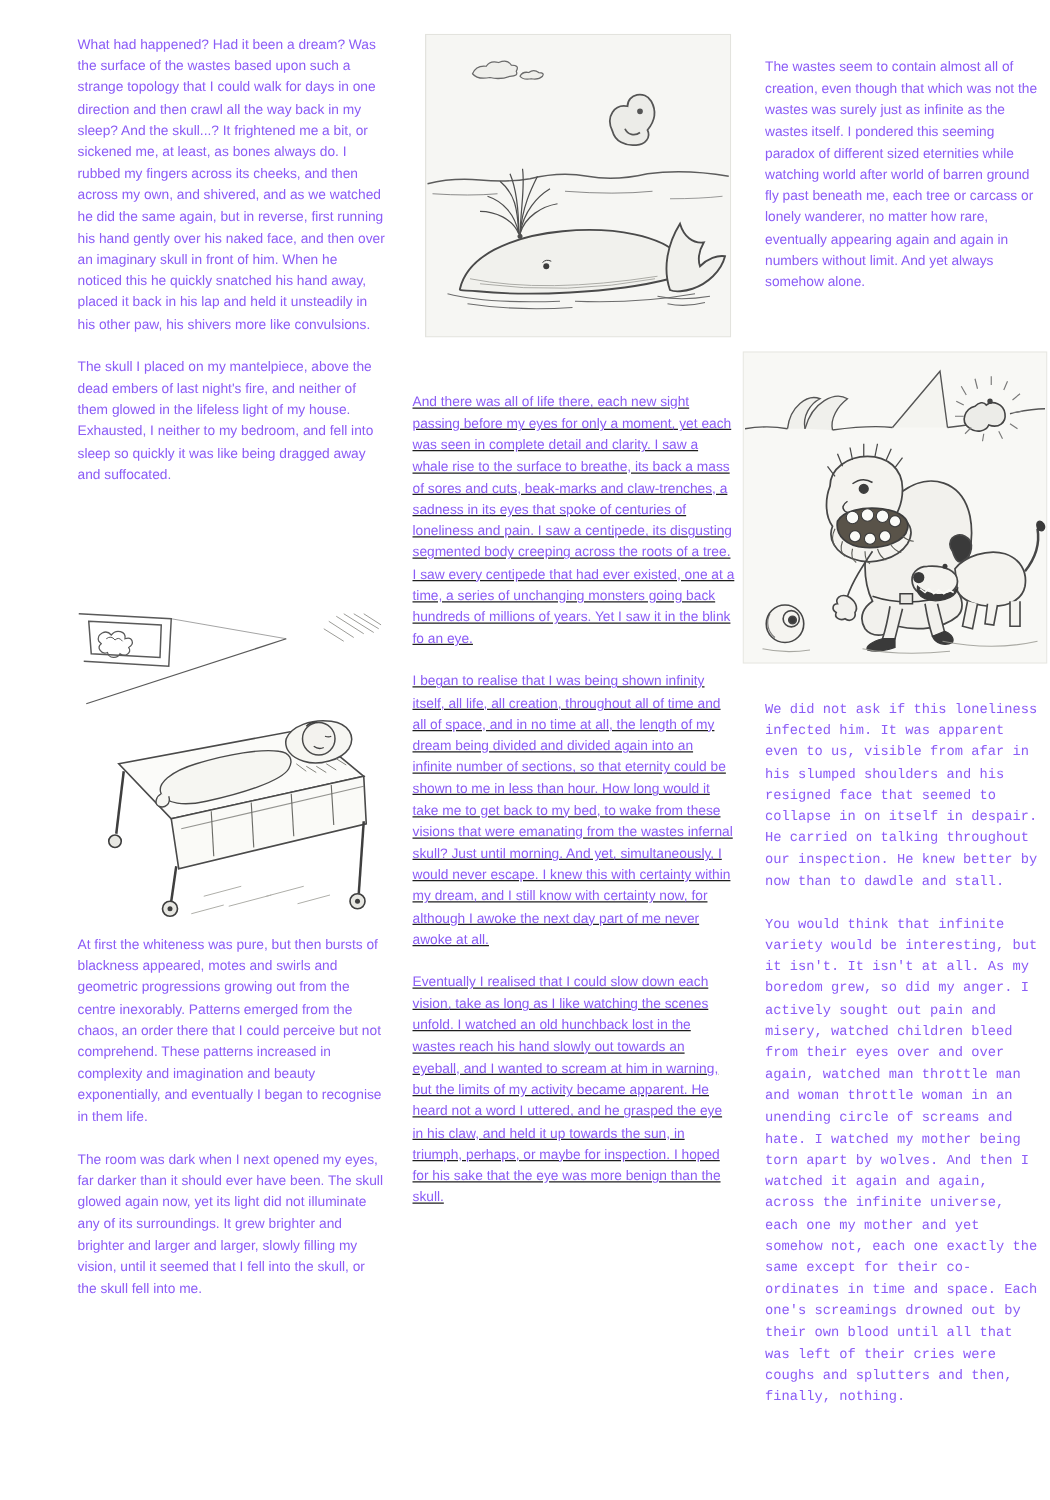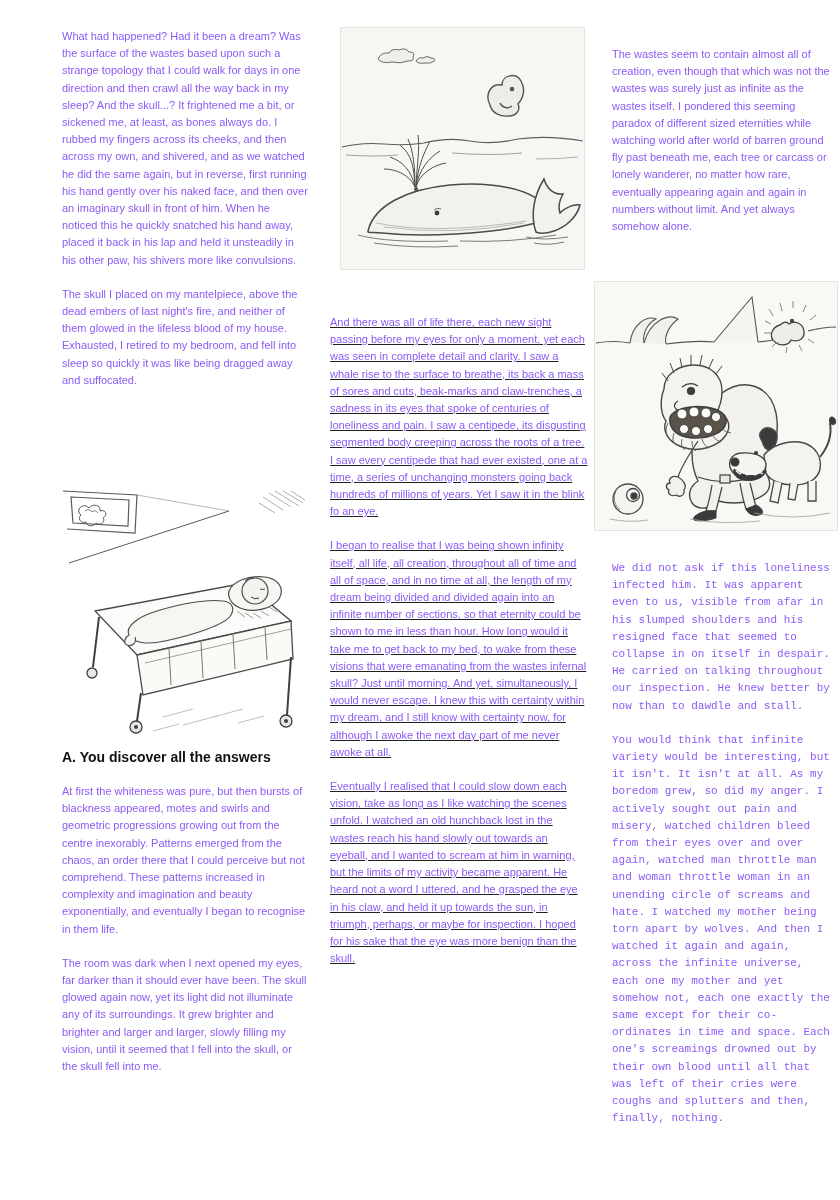--- a/index.html
+++ b/index.html
@@ -17,21 +17,21 @@
   .illustration { position:absolute; }
   .illustration svg { display:block; }
 </style>
 </head>
 <body>
 
 <div id="page">
 
   <div class="textblock" style="left:62px; top:28px; width:246px;">
     <p>What had happened? Had it been a dream? Was the surface of the wastes based upon such a strange topology that I could walk for days in one direction and then crawl all the way back in my sleep? And the skull...? It frightened me a bit, or sickened me, at least, as bones always do. I rubbed my fingers across its cheeks, and then across my own, and shivered, and as we watched he did the same again, but in reverse, first running his hand gently over his naked face, and then over an imaginary skull in front of him. When he noticed this he quickly snatched his hand away, placed it back in his lap and held it unsteadily in his other paw, his shivers more like convulsions.</p>
-    <p>The skull I placed on my mantelpiece, above the dead embers of last night's fire, and neither of them glowed in the lifeless blood of my house. Exhausted, I retired to my bedroom, and fell into sleep so quickly it was like being dragged away and suffocated.</p>
+    <p>The skull I placed on my mantelpiece, above the dead embers of last night's fire, and neither of them glowed in the lifeless light of my house. Exhausted, I neither to my bedroom, and fell into sleep so quickly it was like being dragged away and suffocated.</p>
   </div>
 
   <div class="illustration" style="left:33px; top:489px; width:272px; height:252px;">
     <svg width="272" height="252" viewBox="0 0 272 252">
 
       <g stroke="#5a5a5a" fill="none" stroke-width="1.2">
         <path d="M30,2 L104,6 L102,44 L34,40"></path>
         <path d="M38,8 L96,11 L95,37 L40,34 Z"></path>
         <path d="M46,24 c-2,-6 6,-10 10,-5 c4,-5 12,-3 11,3 c6,-2 8,4 3,7 c3,4 -3,8 -7,5 c-2,4 -9,4 -10,-1 c-5,2 -9,-4 -5,-7 z" stroke-width="1"></path>
         <path d="M52,22 q4,-3 7,1 q3,-3 6,1" stroke-width="0.8"></path>
@@ -105,21 +105,20 @@
         <path d="M130,228 l30,-8"></path>
           <path d="M150,236 l34,-9"></path>
           <path d="M180,228 l30,-8"></path>
         <path d="M205,234 l26,-7"></path>
           <path d="M120,242 l26,-7"></path>
       </g>
     </svg>
   </div>
 
   <div class="textblock" style="left:62px; top:748px; width:246px;">
-    <h3 class="story-heading">A. You discover all the answers</h3>
     <p>At first the whiteness was pure, but then bursts of blackness appeared, motes and swirls and geometric progressions growing out from the centre inexorably. Patterns emerged from the chaos, an order there that I could perceive but not comprehend. These patterns increased in complexity and imagination and beauty exponentially, and eventually I began to recognise in them life.</p>
     <p>The room was dark when I next opened my eyes, far darker than it should ever have been. The skull glowed again now, yet its light did not illuminate any of its surroundings. It grew brighter and brighter and larger and larger, slowly filling my vision, until it seemed that I fell into the skull, or the skull fell into me.</p>
   </div>
 
   <div class="illustration" style="left:340px; top:27px; width:245px; height:243px;">
     <svg width="245" height="243" viewBox="0 0 245 243">
       <rect x="0.5" y="0.5" width="244" height="242" fill="#f6f6f3" stroke="#e3e3de" stroke-width="1"></rect>
 
       <g stroke="#6a6a6a" fill="#efefeb" stroke-width="1">
         <path d="M38,32 q3,-7 11,-6 q3,-5 10,-3 q7,-3 10,2 q7,0 4,5 q2,4 -5,4 q-8,3 -16,1 q-10,2 -14,-3 z"></path>

